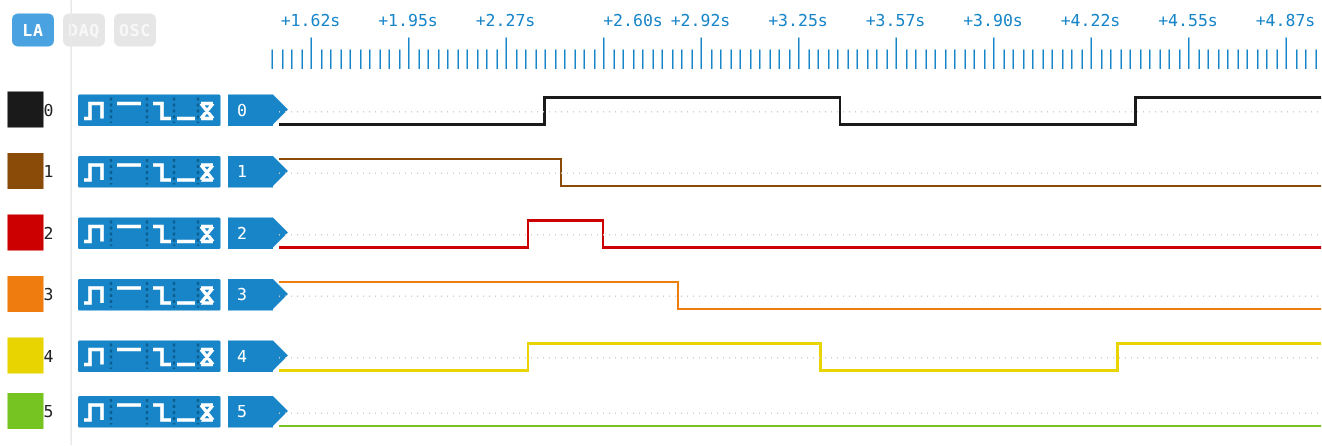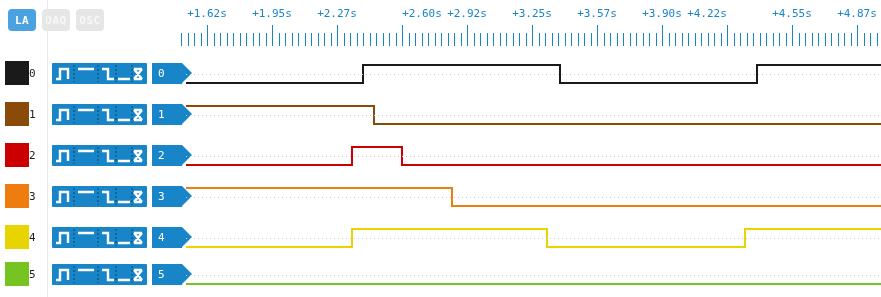--- a/index.html
+++ b/index.html
@@ -164,21 +164,21 @@
 
   <div id="ruler">
       <div class="tick-label" style="left: 207px;">+1.62s</div>
       <div class="tick-label" style="left: 272px;">+1.95s</div>
       <div class="tick-label" style="left: 337px;">+2.27s</div>
       <div class="tick-label" style="left: 422px;">+2.60s</div>
       <div class="tick-label" style="left: 467px;">+2.92s</div>
       <div class="tick-label" style="left: 532px;">+3.25s</div>
       <div class="tick-label" style="left: 597px;">+3.57s</div>
       <div class="tick-label" style="left: 662px;">+3.90s</div>
-      <div class="tick-label" style="left: 707px;">+4.22s</div>
+      <div class="tick-label" style="left: 727px;">+4.22s</div>
       <div class="tick-label" style="left: 792px;">+4.55s</div>
       <div class="tick-label" style="left: 857px;">+4.87s</div>
       <div class="tick minor" style="left: 181px;"></div>
       <div class="tick minor" style="left: 188px;"></div>
       <div class="tick minor" style="left: 194px;"></div>
       <div class="tick minor" style="left: 201px;"></div>
       <div class="tick major" style="left: 207px;"></div>
       <div class="tick minor" style="left: 214px;"></div>
       <div class="tick minor" style="left: 220px;"></div>
       <div class="tick minor" style="left: 227px;"></div>

